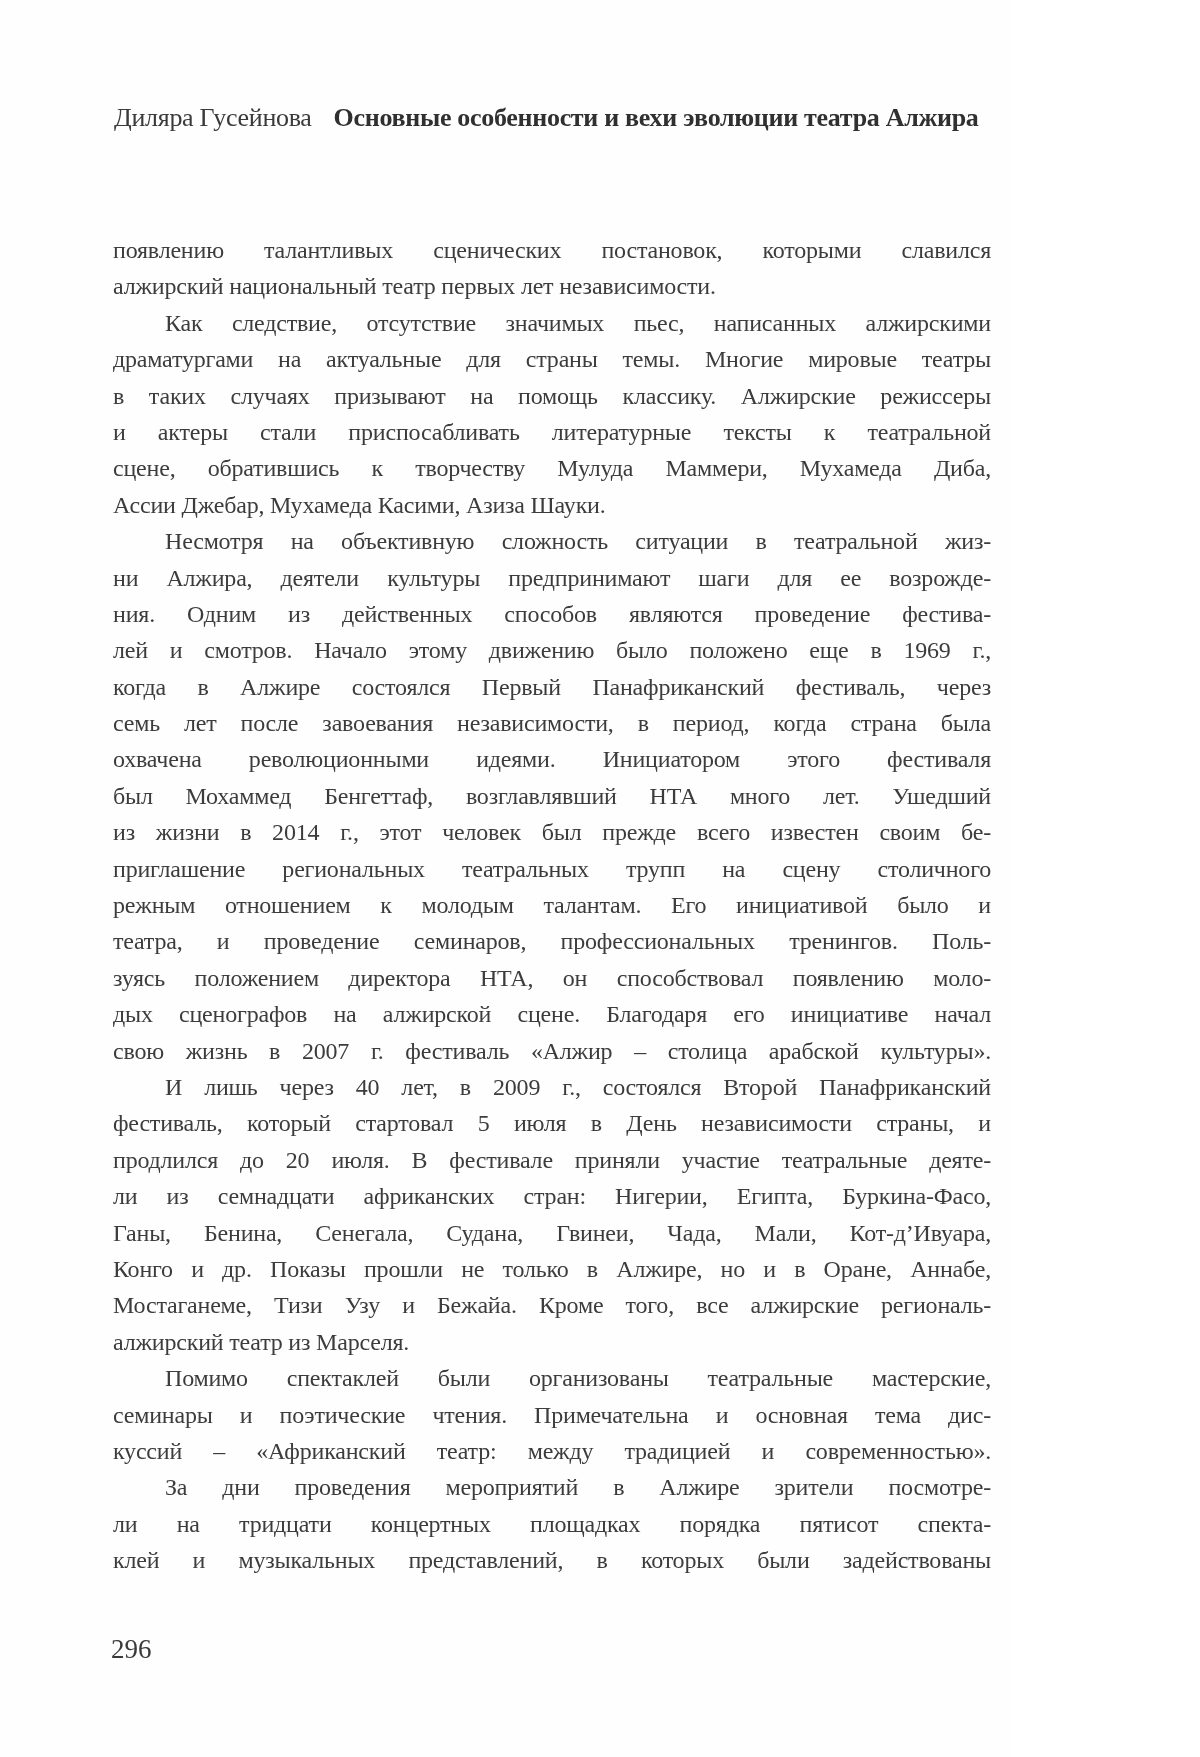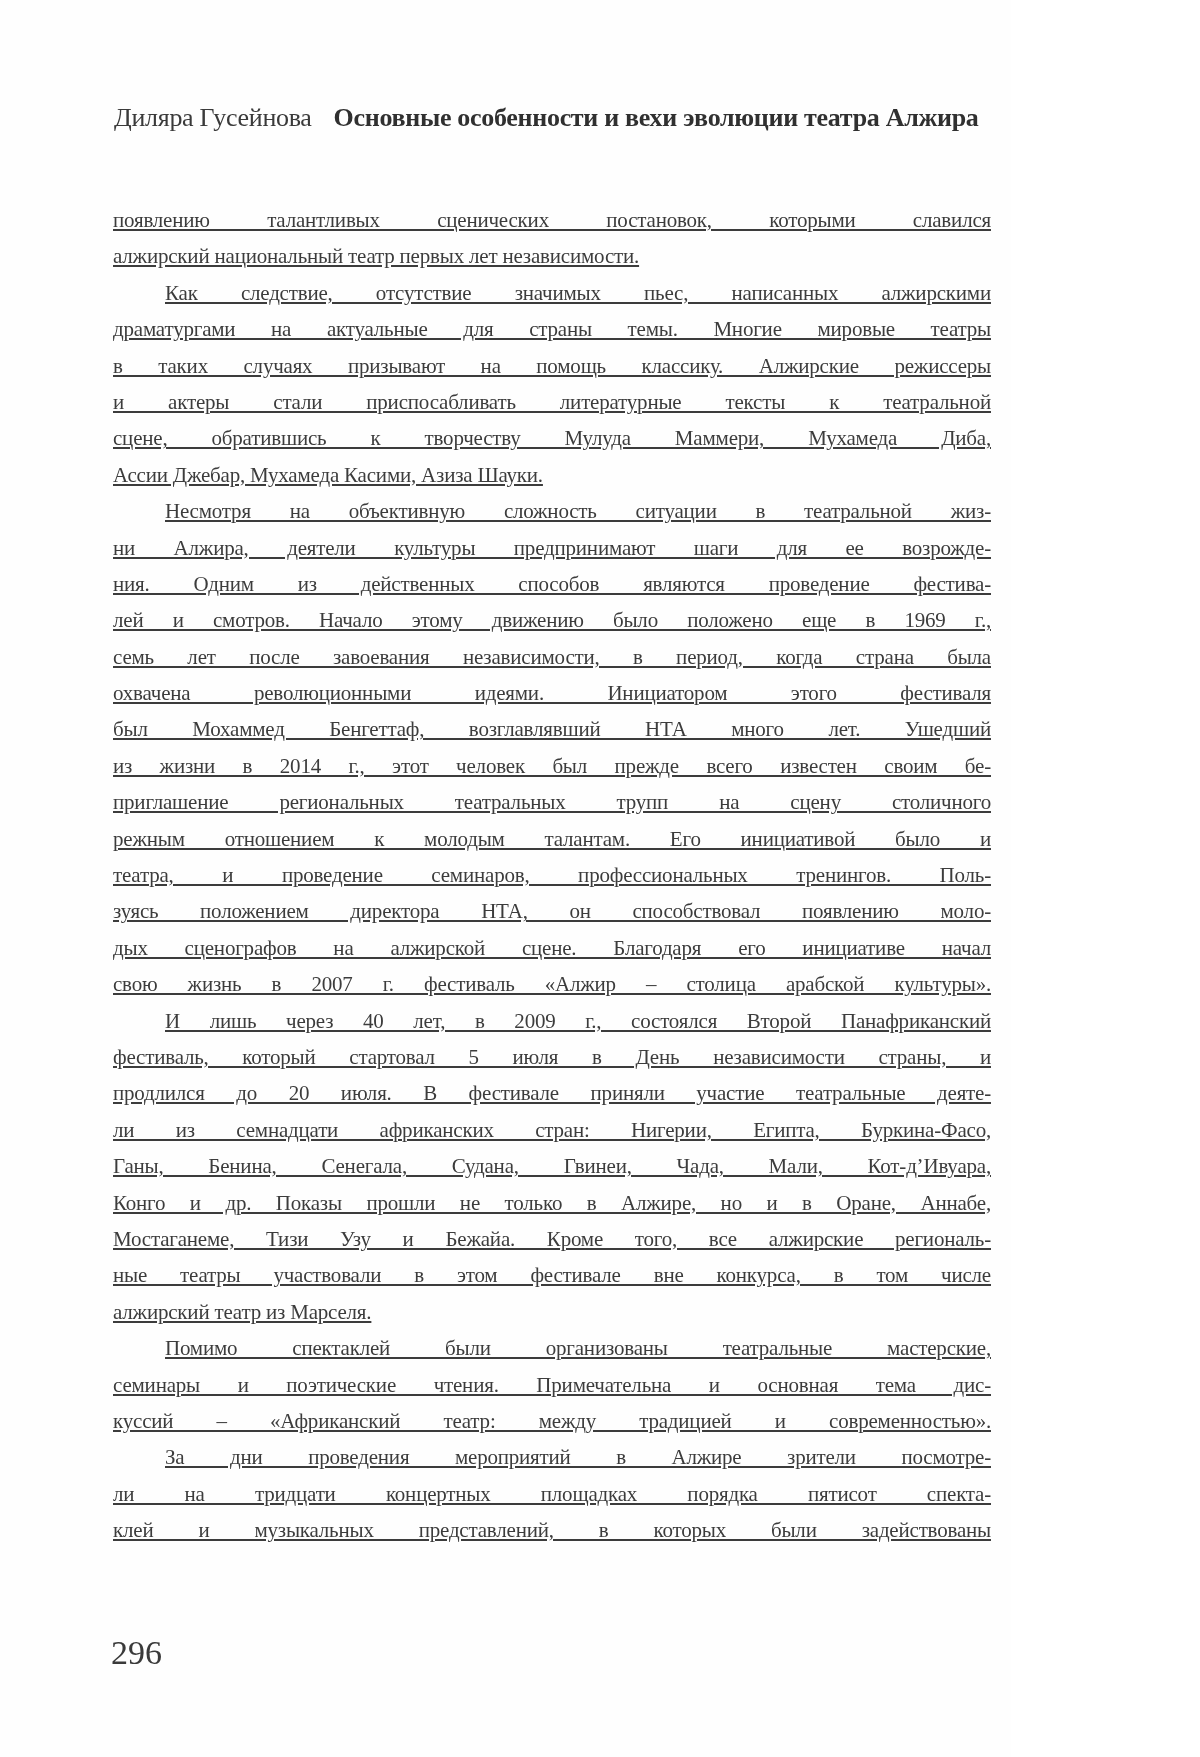--- a/index.html
+++ b/index.html
@@ -30,47 +30,46 @@
     font-weight: normal;
     margin-right: 22px;
   }
   .running-head .title {
     font-weight: bold;
     color: #303030;
   }
   .text-block {
     position: absolute;
     left: 113px;
-    top: 202px;
+    top: 232px;
     width: 878px;
-    font-size: 21px;
+    font-size: 24px;
     line-height: 36.4px;
     letter-spacing: -0.2px;
     color: #3c3c3c;
-    text-decoration: underline;
   }
   .para { margin: 0; padding: 0; }
   .line {
     height: 36.4px;
     overflow: hidden;
     text-align: justify;
     text-align-last: justify;
     text-justify: inter-word;
   }
   .line.last {
     text-align-last: left;
   }
   .para.indent .line:first-child {
     text-indent: 52px;
   }
   .page-number {
     position: absolute;
     left: 111px;
     top: 1634px;
-    font-size: 34px;
+    font-size: 27px;
     color: #3a3a3a;
   }
 </style>
 </head>
 <body>
 
 <div class="page">
 
   <header class="running-head">
     <span class="author">Диляра Гусейнова</span><span class="title">Основные особенности и вехи эволюции театра Алжира</span>
@@ -87,40 +86,40 @@
         <div class="line">в таких случаях призывают на помощь классику. Алжирские режиссеры</div>
         <div class="line">и актеры стали приспосабливать литературные тексты к театральной</div>
         <div class="line">сцене, обратившись к творчеству Мулуда Маммери, Мухамеда Диба,</div>
         <div class="line last">Ассии Джебар, Мухамеда Касими, Азиза Шауки.</div>
       </div>
       <div class="para indent">
         <div class="line">Несмотря на объективную сложность ситуации в театральной жиз-</div>
         <div class="line">ни Алжира, деятели культуры предпринимают шаги для ее возрожде-</div>
         <div class="line">ния. Одним из действенных способов являются проведение фестива-</div>
         <div class="line">лей и смотров. Начало этому движению было положено еще в 1969 г.,</div>
+        <div class="line">когда в Алжире состоялся Первый Панафриканский фестиваль, через</div>
         <div class="line">семь лет после завоевания независимости, в период, когда страна была</div>
         <div class="line">охвачена революционными идеями. Инициатором этого фестиваля</div>
         <div class="line">был Мохаммед Бенгеттаф, возглавлявший НТА много лет. Ушедший</div>
         <div class="line">из жизни в 2014 г., этот человек был прежде всего известен своим бе-</div>
         <div class="line">приглашение региональных театральных трупп на сцену столичного</div>
         <div class="line">режным отношением к молодым талантам. Его инициативой было и</div>
         <div class="line">театра, и проведение семинаров, профессиональных тренингов. Поль-</div>
         <div class="line">зуясь положением директора НТА, он способствовал появлению моло-</div>
         <div class="line">дых сценографов на алжирской сцене. Благодаря его инициативе начал</div>
         <div class="line">свою жизнь в 2007 г. фестиваль «Алжир – столица арабской культуры».</div>
       </div>
       <div class="para indent">
         <div class="line">И лишь через 40 лет, в 2009 г., состоялся Второй Панафриканский</div>
         <div class="line">фестиваль, который стартовал 5 июля в День независимости страны, и</div>
         <div class="line">продлился до 20 июля. В фестивале приняли участие театральные деяте-</div>
         <div class="line">ли из семнадцати африканских стран: Нигерии, Египта, Буркина-Фасо,</div>
         <div class="line">Ганы, Бенина, Сенегала, Судана, Гвинеи, Чада, Мали, Кот-д’Ивуара,</div>
         <div class="line">Конго и др. Показы прошли не только в Алжире, но и в Оране, Аннабе,</div>
         <div class="line">Мостаганеме, Тизи Узу и Бежайа. Кроме того, все алжирские региональ-</div>
-        <div class="line">ные театры участвовали в этом фестивале вне конкурса, в том числе</div>
         <div class="line last">алжирский театр из Марселя.</div>
       </div>
       <div class="para indent">
         <div class="line">Помимо спектаклей были организованы театральные мастерские,</div>
         <div class="line">семинары и поэтические чтения. Примечательна и основная тема дис-</div>
         <div class="line">куссий – «Африканский театр: между традицией и современностью».</div>
       </div>
       <div class="para indent">
         <div class="line">За дни проведения мероприятий в Алжире зрители посмотре-</div>
         <div class="line">ли на тридцати концертных площадках порядка пятисот спекта-</div>

